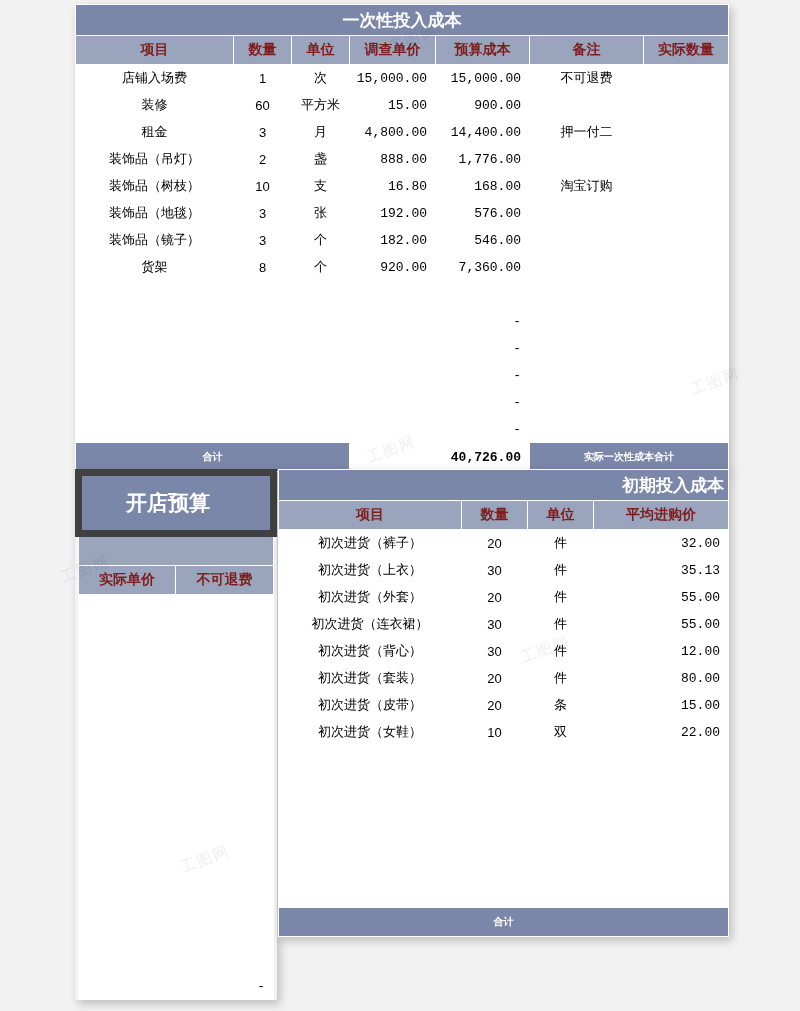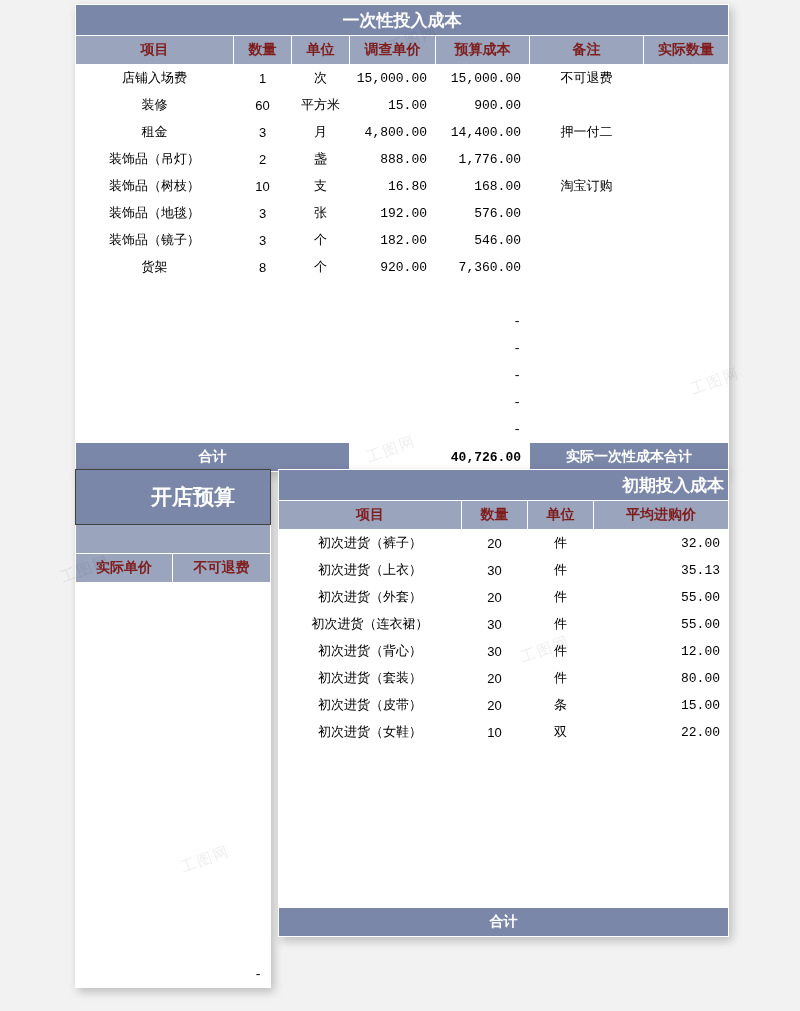--- a/index.html
+++ b/index.html
@@ -39,42 +39,42 @@
     background:#9aa4bd;
     color:#7f1d1d;
     font-weight:bold;
     font-size:14px;
     height:28px;
   }
   .total{
     background:#7b87a8;
     color:#ffffff;
     font-weight:bold;
-    font-size:14px;
+    font-size:10px;
     height:28px;
   }
   .num{text-align:right;padding-right:8px;font-family:Liberation Mono, monospace;}
   .blank{background:#ffffff;}
 
   
   #block1{left:75px;top:4px;box-shadow:3px 4px 9px rgba(0,0,0,.22);}
   #block1 table{width:653px;}
 
   
   #block2left{left:75px;top:469px;box-shadow:3px 4px 9px rgba(0,0,0,.22);}
   #block2left table{width:195px;}
   .bigtitle{
     background:#7b87a8;
     color:#ffffff;
     font-size:21px;
     font-weight:bold;
     height:54px;
-    text-align:center;
+    text-align:left;
     padding-left:44px;
-    border:1px solid #404040;
+    border:7px solid #404040;
   }
   .spacer{background:#9aa4bd;height:28px;border:1px solid #ffffff;}
 
   
   #block2right{left:278px;top:469px;box-shadow:3px 4px 9px rgba(0,0,0,.22);}
   #block2right table{width:450px;}
 
   .wm{
     position:absolute;
     color:rgba(0,0,0,0.07);

